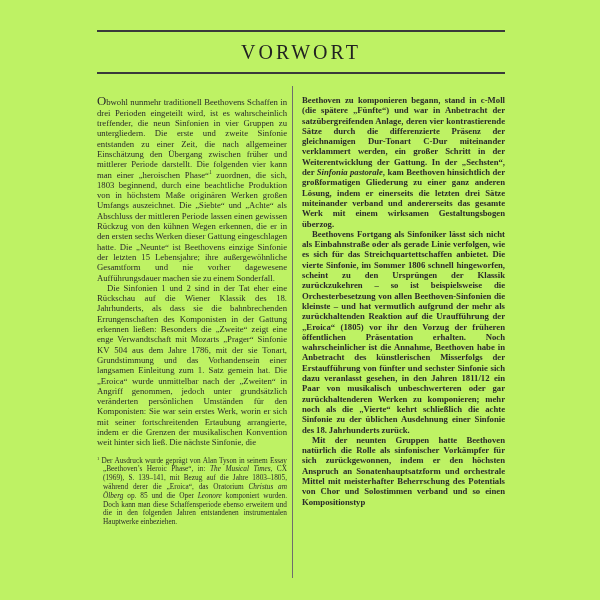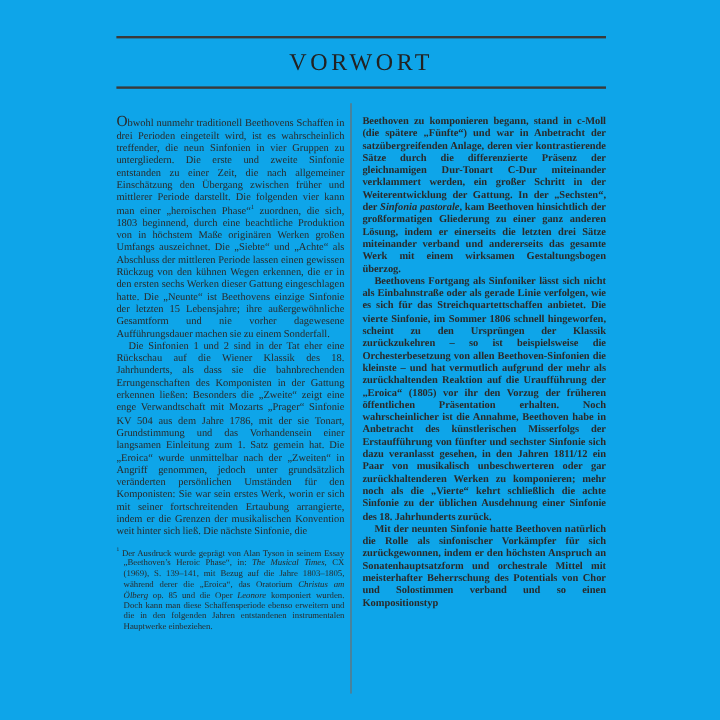--- a/index.html
+++ b/index.html
@@ -4,21 +4,21 @@
 <style>
   html, body {
     margin: 0;
     padding: 0;
     background: #fdfdfb;
   }
   .page {
     position: relative;
     width: 600px;
     height: 600px;
-    background: #0ea5e9;
+    background: #bef264;
     overflow: hidden;
     color: #2a2a2a;
     font-family: "Liberation Serif", "DejaVu Serif", serif;
   }
   .rule {
     position: absolute;
     left: 97px;
     width: 408px;
     height: 1.5px;
     background: #3a3a3a;
@@ -97,16 +97,16 @@
 
     <div class="col-left" lang="de">
       <p class="para"><span class="initial">O</span><span>bwohl nunmehr traditionell Beethovens Schaffen in drei Perioden eingeteilt wird, ist es wahrscheinlich treffender, die neun Sinfonien in vier Gruppen zu untergliedern. Die erste und zweite Sinfonie entstanden zu einer Zeit, die nach allgemeiner Einschätzung den Übergang zwischen früher und mittlerer Periode darstellt. Die folgenden vier kann man einer „heroischen Phase“</span><sup>1</sup><span> zuordnen, die sich, 1803 beginnend, durch eine beachtliche Produktion von in höchstem Maße originären Werken großen Umfangs auszeichnet. Die „Siebte“ und „Achte“ als Abschluss der mittleren Periode lassen einen gewissen Rückzug von den kühnen Wegen erkennen, die er in den ersten sechs Werken dieser Gattung eingeschlagen hatte. Die „Neunte“ ist Beethovens einzige Sinfonie der letzten 15 Lebensjahre; ihre außergewöhnliche Gesamtform und nie vorher dagewesene Aufführungsdauer machen sie zu einem Sonderfall.</span></p>
       <p class="para indent"><span>Die Sinfonien 1 und 2 sind in der Tat eher eine Rückschau auf die Wiener Klassik des 18. Jahrhunderts, als dass sie die bahnbrechenden Errungenschaften des Komponisten in der Gattung erkennen ließen: Besonders die „Zweite“ zeigt eine enge Verwandtschaft mit Mozarts „Prager“ Sinfonie KV 504 aus dem Jahre 1786, mit der sie Tonart, Grundstimmung und das Vorhandensein einer langsamen Einleitung zum 1. Satz gemein hat. Die „Eroica“ wurde unmittelbar nach der „Zweiten“ in Angriff genommen, jedoch unter grundsätzlich veränderten persönlichen Umständen für den Komponisten: Sie war sein erstes Werk, worin er sich mit seiner fortschreitenden Ertaubung arrangierte, indem er die Grenzen der musikalischen Konvention weit hinter sich ließ. Die nächste Sinfonie, die</span></p>
       <div class="footnote"><sup>1</sup><span> Der Ausdruck wurde geprägt von Alan Tyson in seinem Essay „Beethoven’s Heroic Phase“, in: </span><span style="font-style: italic;">The Musical Times</span><span>, CX (1969), S. 139–141, mit Bezug auf die Jahre 1803–1805, während derer die „Eroica“, das Oratorium </span><span style="font-style: italic;">Christus am Ölberg</span><span> op. 85 und die Oper </span><span style="font-style: italic;">Leonore</span><span> komponiert wurden. Doch kann man diese Schaffensperiode ebenso erweitern und die in den folgenden Jahren entstandenen instrumentalen Hauptwerke einbeziehen.</span></div>
     </div>
 
     <div class="col-right" lang="de">
       <p class="para"><span>Beethoven zu komponieren begann, stand in c-Moll (die spätere „Fünfte“) und war in Anbetracht der satzübergreifenden Anlage, deren vier kontrastierende Sätze durch die differenzierte Präsenz der gleichnamigen Dur-Tonart C-Dur miteinander verklammert werden, ein großer Schritt in der Weiterentwicklung der Gattung. In der „Sechsten“, der </span><span style="font-style: italic;">Sinfonia pastorale</span><span>, kam Beethoven hinsichtlich der großformatigen Gliederung zu einer ganz anderen Lösung, indem er einerseits die letzten drei Sätze miteinander verband und andererseits das gesamte Werk mit einem wirksamen Gestaltungsbogen überzog.</span></p>
       <p class="para indent"><span>Beethovens Fortgang als Sinfoniker lässt sich nicht als Einbahnstraße oder als gerade Linie verfolgen, wie es sich für das Streichquartettschaffen anbietet. Die vierte Sinfonie, im Sommer 1806 schnell hingeworfen, scheint zu den Ursprüngen der Klassik zurückzukehren – so ist beispielsweise die Orchesterbesetzung von allen Beethoven-Sinfonien die kleinste – und hat vermutlich aufgrund der mehr als zurückhaltenden Reaktion auf die Uraufführung der „Eroica“ (1805) vor ihr den Vorzug der früheren öffentlichen Präsentation erhalten. Noch wahrscheinlicher ist die Annahme, Beethoven habe in Anbetracht des künstlerischen Misserfolgs der Erstaufführung von fünfter und sechster Sinfonie sich dazu veranlasst gesehen, in den Jahren 1811/12 ein Paar von musikalisch unbeschwerteren oder gar zurückhaltenderen Werken zu komponieren; mehr noch als die „Vierte“ kehrt schließlich die achte Sinfonie zu der üblichen Ausdehnung einer Sinfonie des 18. Jahrhunderts zurück.</span></p>
-      <p class="para indent"><span>Mit der neunten Sinfonie hatte Beethoven natürlich die Rolle als sinfonischer Vorkämpfer für sich zurückgewonnen, indem er den höchsten Anspruch an Sonatenhauptsatzform und orchestrale Mittel mit meisterhafter Beherrschung des Potentials von Chor und Solostimmen verband und so einen Kompositionstyp</span></p>
+      <p class="para indent"><span>Mit der neunten Gruppen hatte Beethoven natürlich die Rolle als sinfonischer Vorkämpfer für sich zurückgewonnen, indem er den höchsten Anspruch an Sonatenhauptsatzform und orchestrale Mittel mit meisterhafter Beherrschung des Potentials von Chor und Solostimmen verband und so einen Kompositionstyp</span></p>
     </div>
   </div>
 </div>
 
 </body></html>

